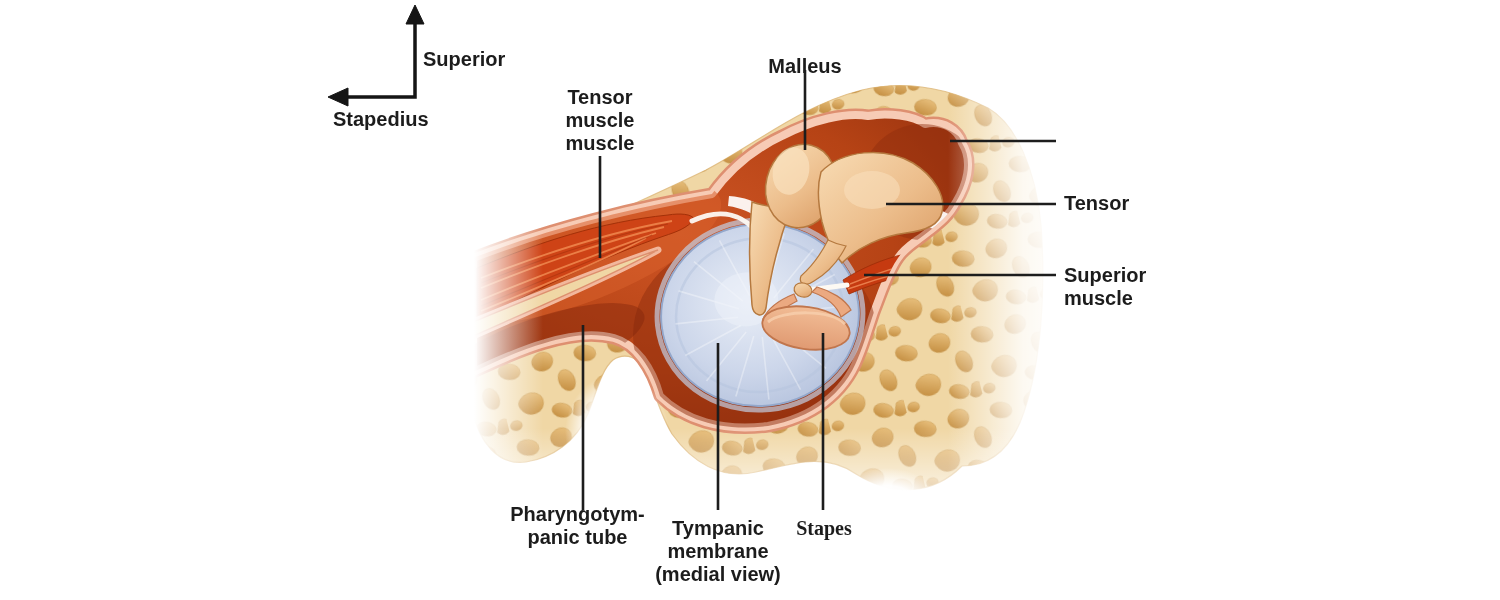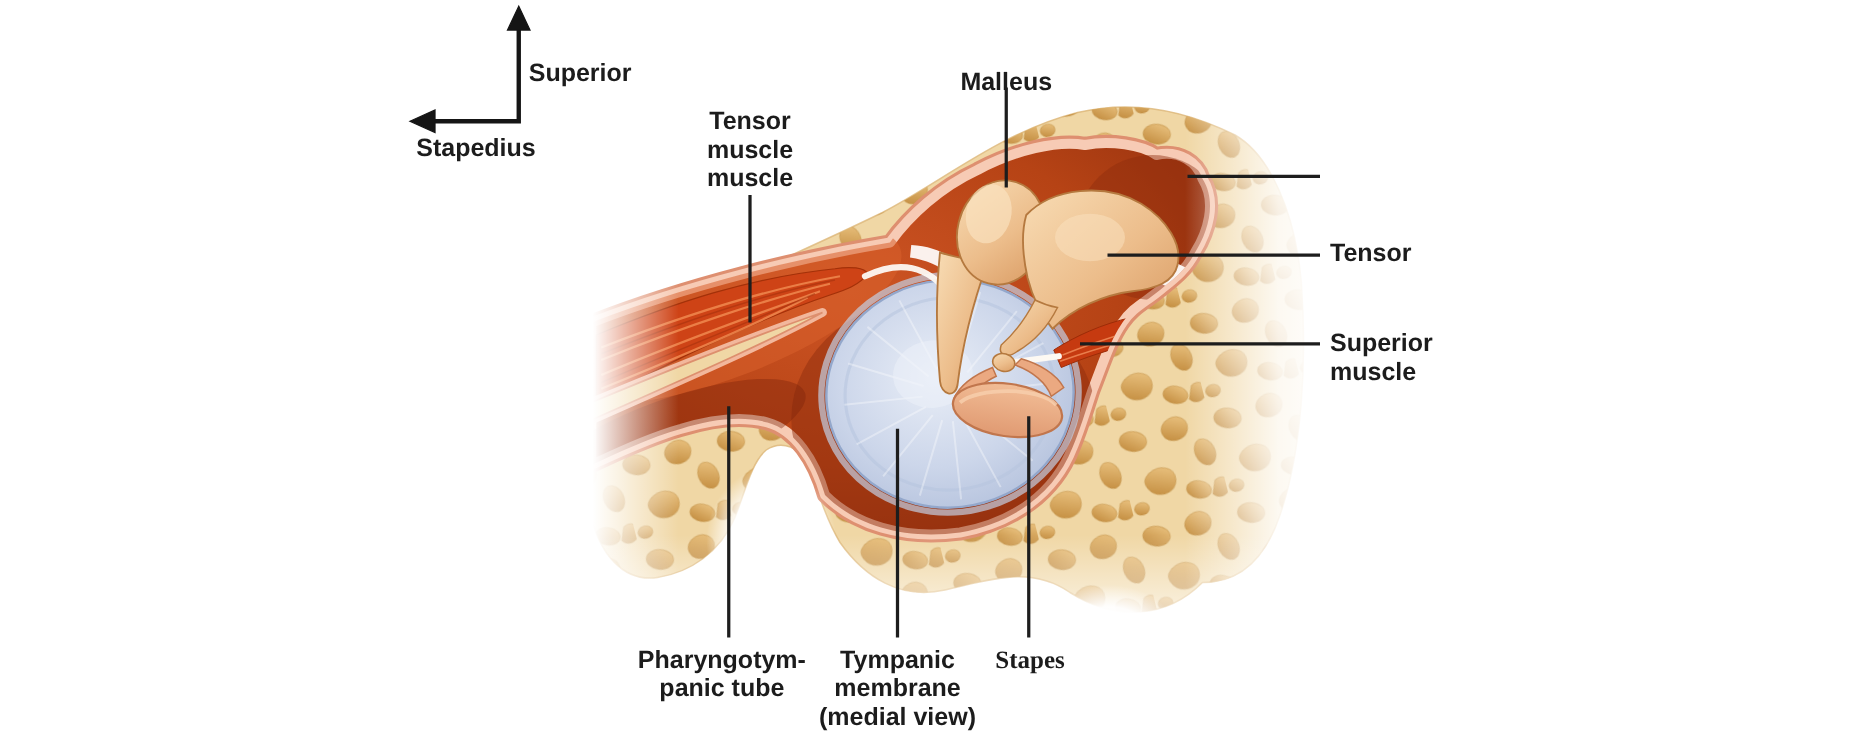--- a/index.html
+++ b/index.html
@@ -255,21 +255,21 @@
 
 <div class="lbl" style="left:1064px;top:192px;">
   <span class="ln">Tensor</span>
 </div>
 
 <div class="lbl" style="left:1064px;top:264px;">
   <span class="ln">Superior</span>
   <span class="ln">muscle</span>
 </div>
 
-<div class="lbl ctr" style="left:500px;top:517px;width:155px;">
+<div class="lbl ctr" style="left:500px;top:503px;width:155px;">
   <span class="ln">Pharyngotym-</span>
   <span class="ln">panic tube</span>
 </div>
 
 <div class="lbl ctr" style="left:640px;top:517px;width:156px;">
   <span class="ln">Tympanic</span>
   <span class="ln">membrane</span>
   <span class="ln">(medial view)</span>
 </div>
 

